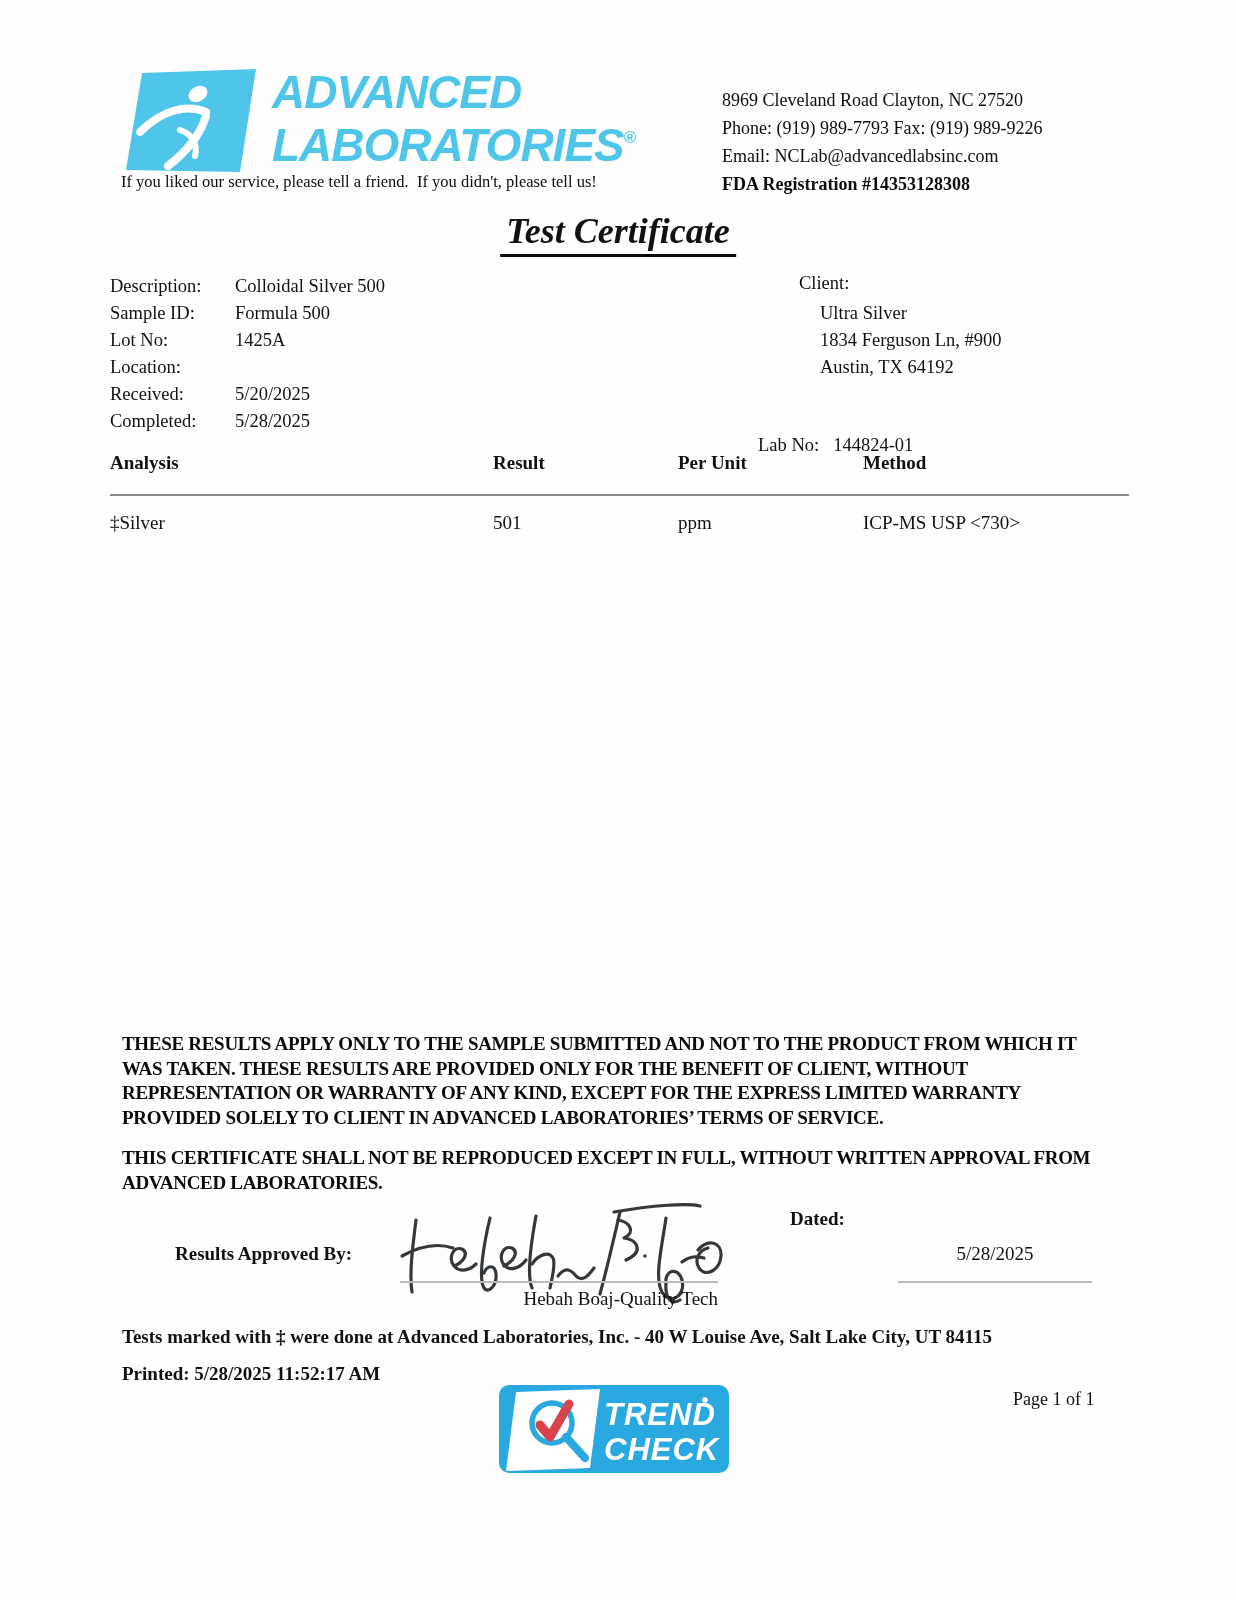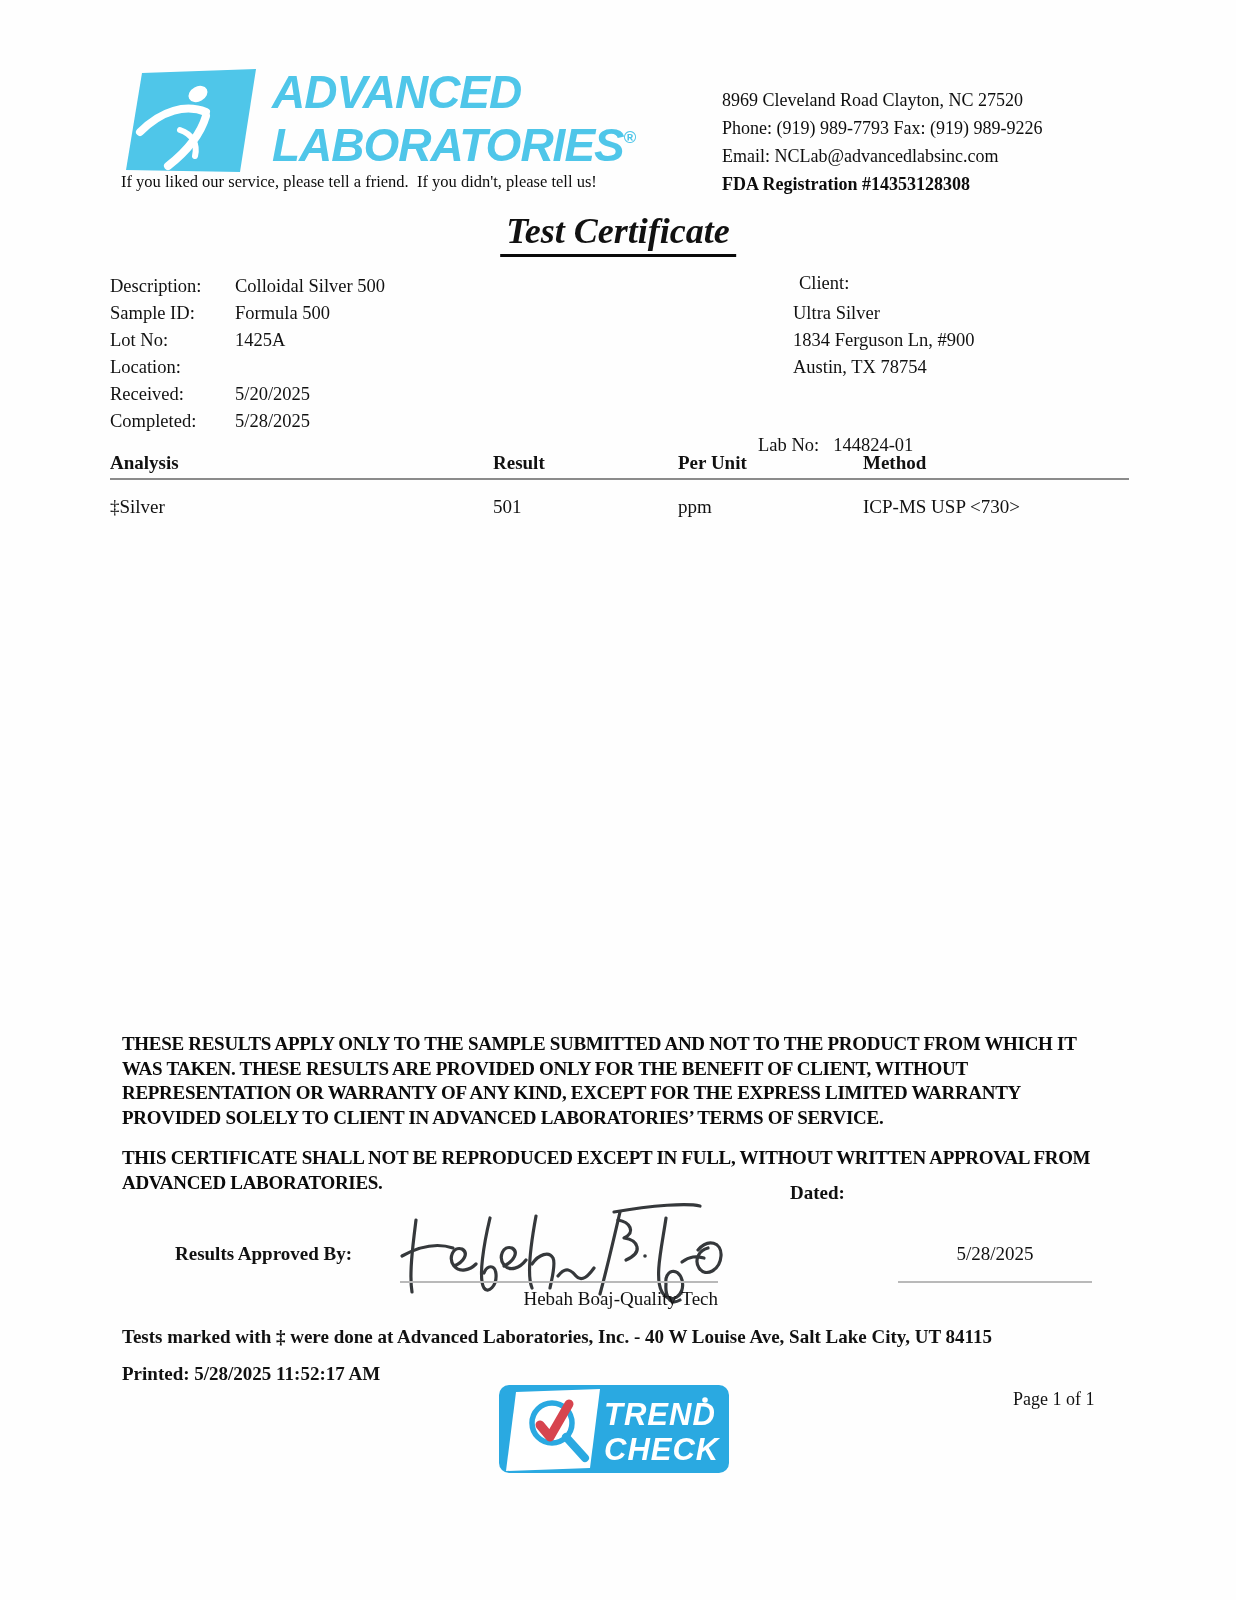--- a/index.html
+++ b/index.html
@@ -20,43 +20,43 @@
 
   
   .doc-title{left:50%;top:210px;transform:translateX(-50%);
     font-size:36px;font-weight:bold;font-style:italic;
     border-bottom:3px solid #0a0a0a;padding:0 6px 2px 6px;white-space:nowrap;}
 
   
   .info-left{left:110px;top:273px;font-size:18.5px;line-height:27px;}
   .info-left .lbl{display:inline-block;width:125px;}
   .client-label{left:799px;top:273px;font-size:18.5px;}
-  .client-lines{left:793px;top:300px;font-size:18.5px;line-height:27px;font-family:Liberation Serif, serif;}
+  .client-lines{left:820px;top:300px;font-size:18.5px;line-height:27px;font-family:Liberation Serif, serif;}
   .labno{left:758px;top:408px;font-size:18.5px;margin-top:27px;}
   .labno .val{margin-left:14px;}
 
   
   .rtable{left:110px;top:452px;width:1019px;font-size:19px;}
-  .rtable .hdr{display:flex;font-weight:bold;padding-bottom:4px;
+  .rtable .hdr{display:flex;font-weight:bold;padding-bottom:20px;
     border-bottom:2px solid #8b8b8b;}
   .rtable .row{display:flex;padding-top:16px;}
   .c1{width:383px;}.c2{width:185px;}.c3{width:185px;}.c4{flex:1;}
 
   
   .disc{left:122px;width:998px;font-size:19px;font-weight:bold;
     line-height:24.5px;letter-spacing:-0.3px;color:#0b0b0b;}
   .disc1{top:1032px;}
   .disc2{top:1146px;}
 
   
   .approve-label{left:175px;top:1243px;font-size:19px;font-weight:bold;}
   .sig-svg{left:398px;top:1196px;}
   .sig-line{left:400px;top:1281px;width:318px;height:2px;background:#b9b9b9;}
   .signer{left:400px;top:1288px;width:318px;text-align:right;font-size:19px;}
-  .dated-label{left:790px;top:1182px;font-size:19px;font-weight:bold;}
+  .dated-label{left:790px;top:1208px;font-size:19px;font-weight:bold;}
   .dated-value{left:898px;top:1243px;width:194px;text-align:center;font-size:19px;}
   .date-line{left:898px;top:1281px;width:194px;height:2px;background:#b9b9b9;}
 
   
   .tests-note{left:122px;top:1326px;font-size:19px;font-weight:bold;}
   .printed{left:122px;top:1363px;font-size:19px;font-weight:bold;text-align:right;}
   .trend{left:498px;top:1384px;}
   .pageno{left:1013px;top:1389px;font-size:18px;}
 </style>
 </head>
@@ -94,21 +94,21 @@
     <div><span class="lbl">Lot No:</span><span>1425A</span></div>
     <div><span class="lbl">Location:</span><span></span></div>
     <div><span class="lbl">Received:</span><span>5/20/2025</span></div>
     <div><span class="lbl">Completed:</span><span>5/28/2025</span></div>
   </div>
 
   <div class="abs client-label">Client:</div>
   <div class="abs client-lines">
     <div>Ultra Silver</div>
     <div>1834 Ferguson Ln, #900</div>
-    <div>Austin, TX 78754</div>
+    <div>Austin, TX 64192</div>
   </div>
   <div class="abs labno">
     <span>Lab No:</span><span class="val">144824-01</span>
   </div>
 
   <div class="abs rtable">
     <div class="hdr">
       <div class="c1">Analysis</div>
       <div class="c2">Result</div>
       <div class="c3">Per Unit</div>

